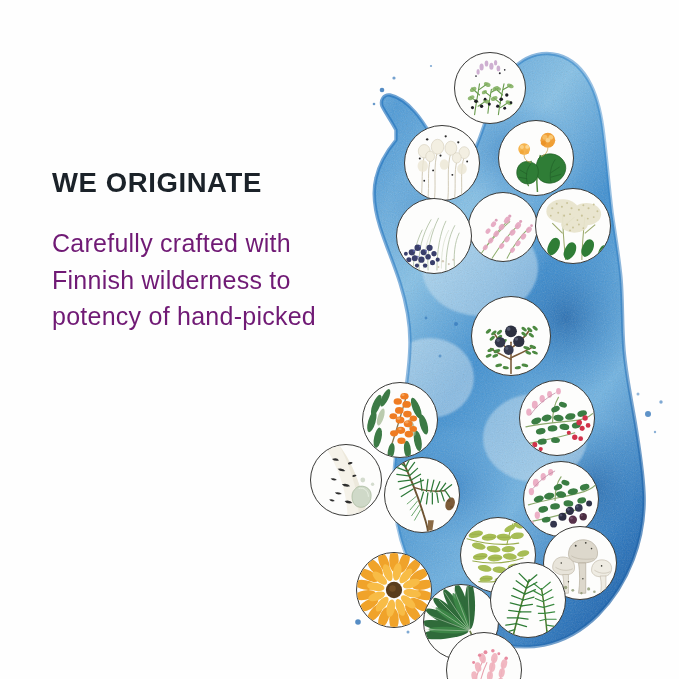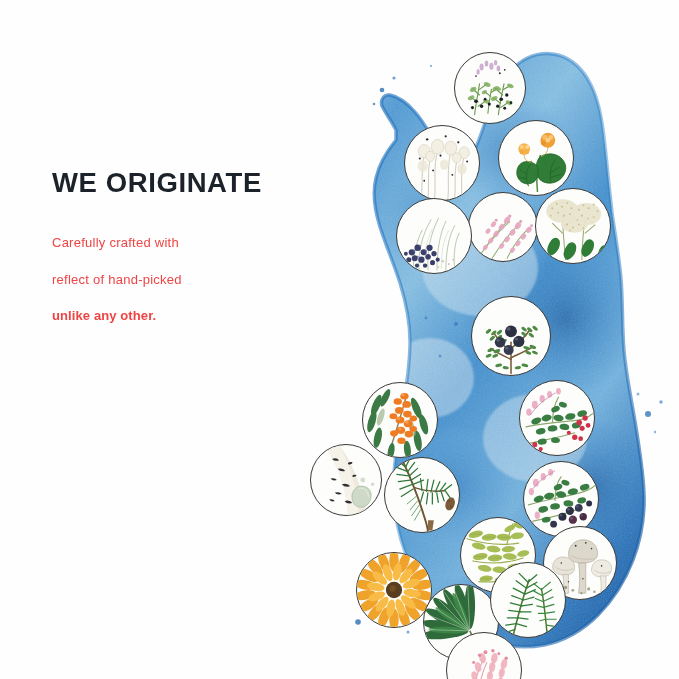--- a/index.html
+++ b/index.html
@@ -7,21 +7,21 @@
   body{width:679px;height:679px;overflow:hidden;
        font-family:"Liberation Sans","DejaVu Sans",sans-serif;}
   #poster{position:relative;width:679px;height:679px;background:#fefefe;overflow:hidden;padding-left:32px;}
 
   
   #copy{position:absolute;left:52px;top:166px;width:300px;}
   #headline{color:#1b2229;font-weight:bold;font-size:27.5px;line-height:33px;
             letter-spacing:.6px;margin:0 0 34px 0;}
   #headline div{white-space:nowrap;}
   #body-copy{margin:0;}
-  #body-copy p{margin:0 0 16.5px 0;color:#ef4444;font-size:13px;
+  #body-copy p{margin:0 0 16.5px 0;color:#701a75;font-size:25px;
                line-height:20px;letter-spacing:.25px;white-space:nowrap;}
   #body-copy p.bold{font-weight:bold;letter-spacing:.1px;}
 
   
   #map-stage{position:absolute;left:330px;top:18px;width:349px;height:655px;}
   #map-svg{position:absolute;left:0;top:0;width:349px;height:655px;}
 
   
   .circle{position:absolute;border-radius:50%;overflow:hidden;
           background:#fdfdfc;border:1.1px solid #3a3a38;box-sizing:border-box;}
@@ -33,22 +33,22 @@
 <div id="poster">
 
   <div id="copy">
 
     <div id="headline">
       <div>WE ORIGINATE</div>
     </div>
 
     <div id="body-copy">
       <p>Carefully crafted with</p>
-      <p>reflect of hand-picked</p>
-      <p class="bold">unlike any other.</p>
+      <p>Finnish wilderness to</p>
+      <p>potency of hand-picked</p>
     </div>
 
   </div>
 
   <div id="map-stage">
 
     <svg id="map-svg" viewBox="0 0 349 655">
       <defs>
         <linearGradient id="blueGrad" x1="0" y1="0" x2="0.7" y2="1">
           <stop offset="0%" stop-color="#9fd0ee"></stop>

